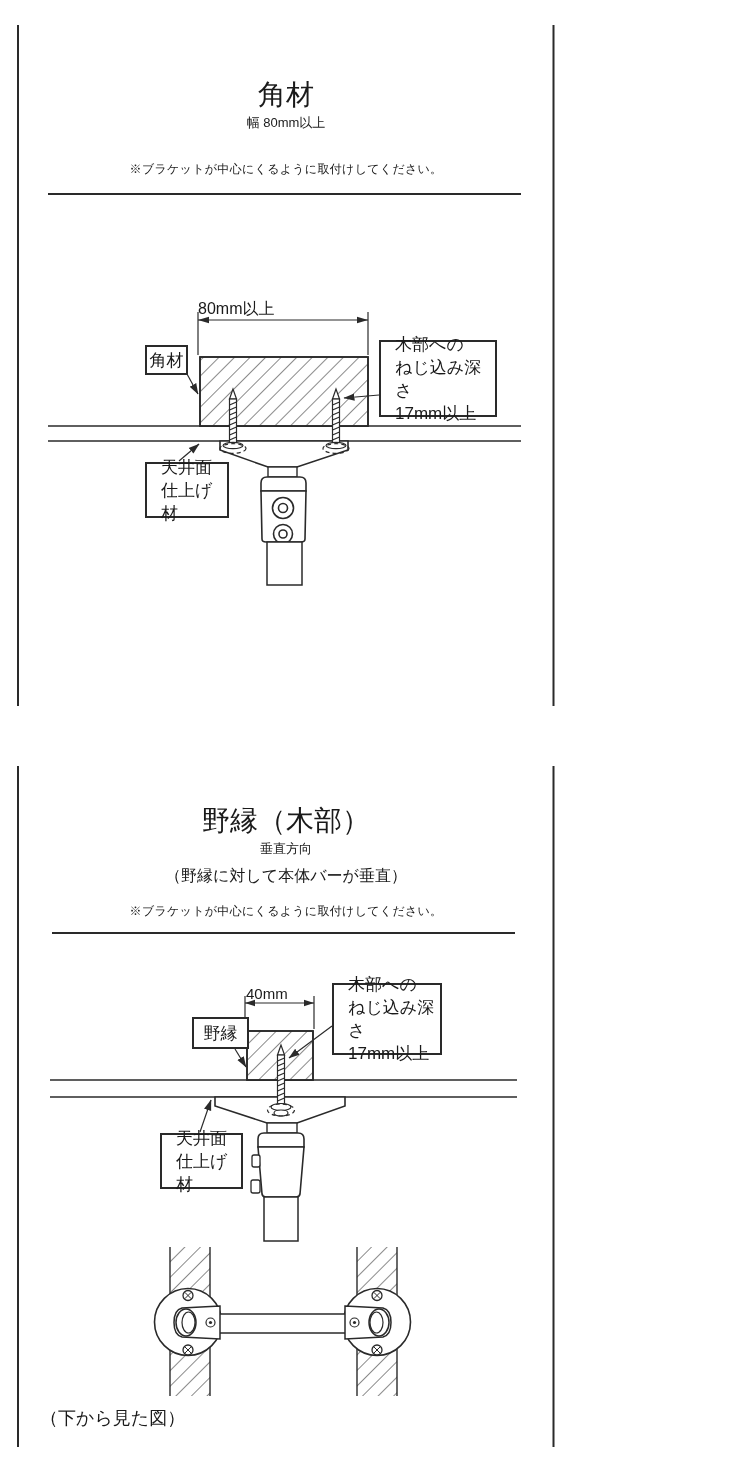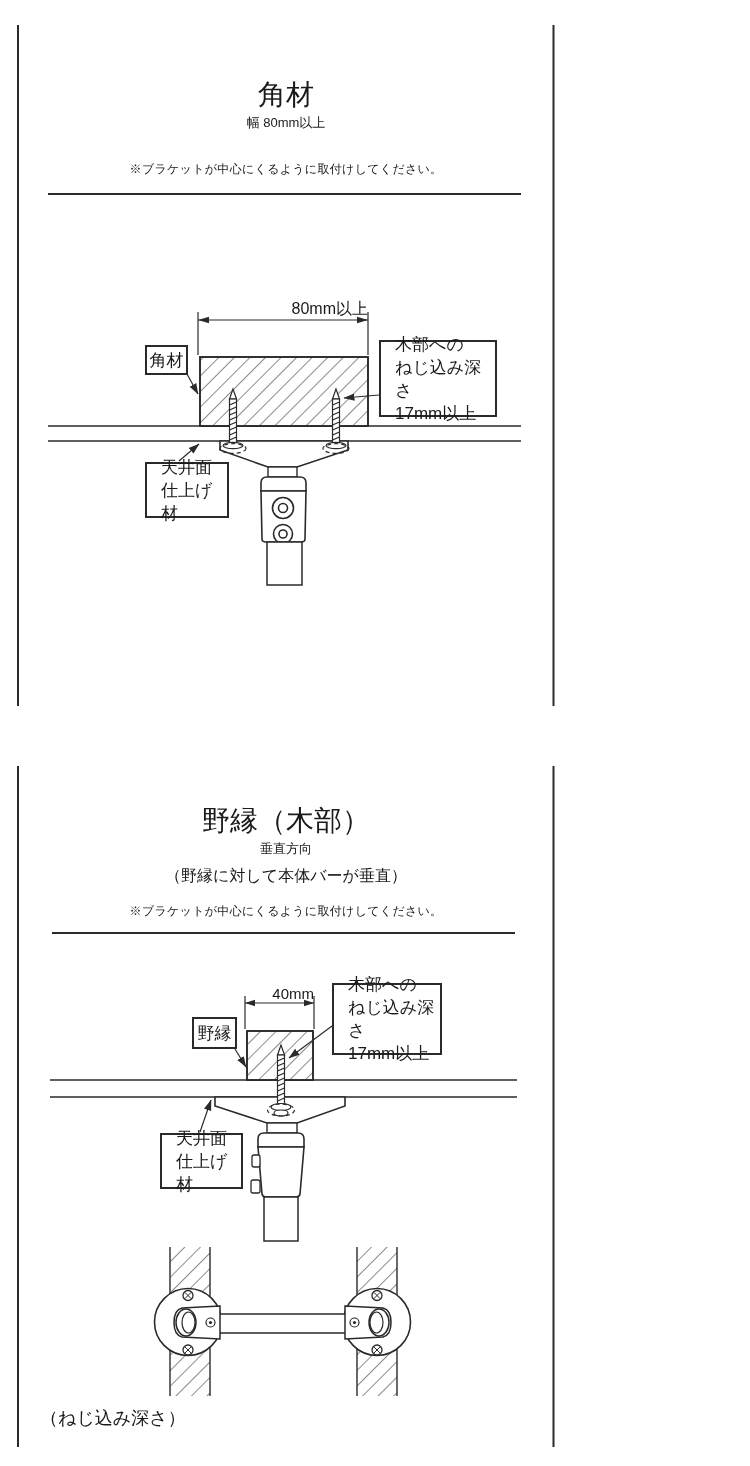--- a/index.html
+++ b/index.html
@@ -13,21 +13,21 @@
   .t-title{font-size:28px}
   .t-sub{font-size:13px}
   .t-paren{font-size:16px}
   .t-note{font-size:12px;letter-spacing:.3px}
   .lbl{
     position:absolute;box-sizing:border-box;border:2px solid #2a2a2a;background:#fff;
     font-size:17px;line-height:23px;display:flex;flex-direction:column;justify-content:center;z-index:2;
   }
   .lbl-c{align-items:center}
   .lbl-l{align-items:flex-start;padding-left:14px}
-  .dim{position:absolute;text-align:right;font-size:16px;z-index:2}
+  .dim{position:absolute;text-align:left;font-size:16px;z-index:2}
   .caption{position:absolute;font-size:18px;z-index:2}
 </style>
 </head>
 <body>
 
 <svg class="canvas" width="750" height="1466" viewBox="0 0 750 1466">
   <defs>
     <pattern id="hatch" width="11" height="11" patternUnits="userSpaceOnUse" patternTransform="rotate(45)">
       <line x1="0" y1="0" x2="0" y2="11" stroke="#2a2a2a" stroke-width="1.1"></line>
     </pattern>
@@ -197,28 +197,28 @@
   <span>仕上げ材</span>
 </div>
 
 <div class="txt ctr t-title" style="top:802px">野縁（木部）</div>
 <div class="txt ctr t-sub" style="top:840px">垂直方向</div>
 <div class="txt ctr t-paren" style="top:866px">（野縁に対して本体バーが垂直）</div>
 <div class="txt ctr t-note" style="top:903px">※ブラケットが中心にくるように取付けしてください。</div>
 
 <div class="dim" style="left:246px;top:985px;width:68px;font-size:15px">40mm</div>
 
-<div class="lbl lbl-c" style="left:192px;top:1017px;width:45px;height:32px">
+<div class="lbl lbl-c" style="left:192px;top:1017px;width:57px;height:32px">
   <span>野縁</span>
 </div>
 
 <div class="lbl lbl-l" style="left:332px;top:983px;width:110px;height:72px">
   <span>木部への</span>
   <span>ねじ込み深さ</span>
   <span>17mm以上</span>
 </div>
 
 <div class="lbl lbl-l" style="left:160px;top:1133px;width:83px;height:56px">
   <span>天井面</span>
   <span>仕上げ材</span>
 </div>
 
-<div class="caption" style="left:40px;top:1406px">（ねじ込み深さ）</div>
+<div class="caption" style="left:40px;top:1406px">（下から見た図）</div>
 
 </body></html>

